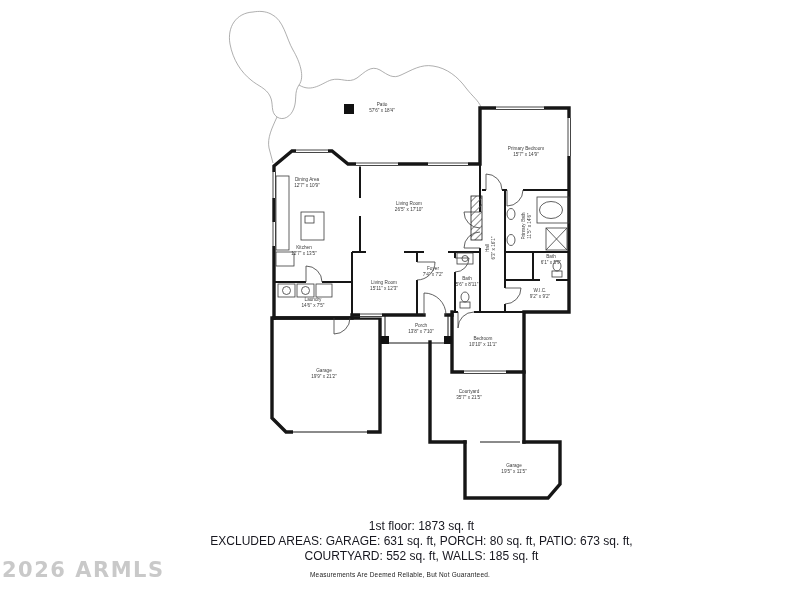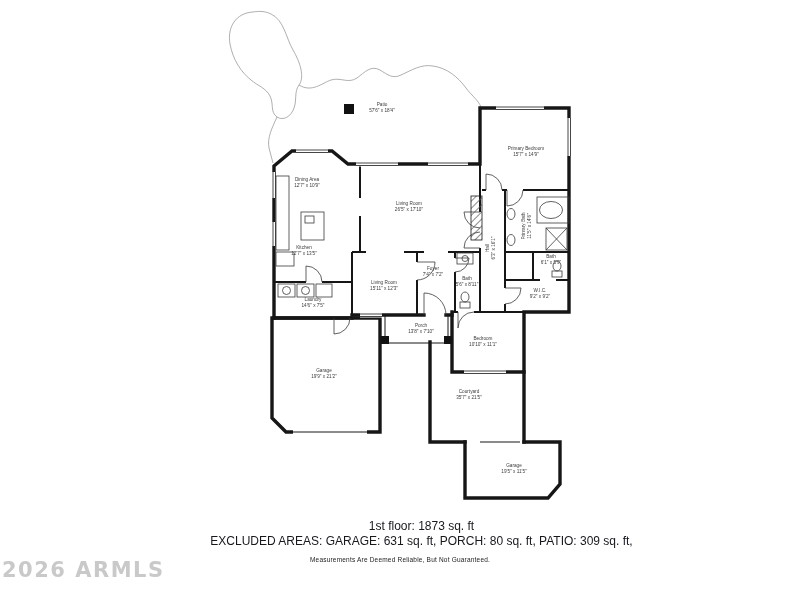--- a/index.html
+++ b/index.html
@@ -229,19 +229,20 @@
     <span class="rn">Courtyard</span>
     <span class="rd">35'7" x 21'5"</span>
   </div>
   <div class="rl" style="left:514px;top:469px">
     <span class="rn">Garage</span>
     <span class="rd">19'5" x 11'5"</span>
   </div>
 
   <div id="summary">
     <div class="s-line">1st floor: 1873 sq. ft</div>
-    <div class="s-line">EXCLUDED AREAS: GARAGE: 631 sq. ft, PORCH: 80 sq. ft, PATIO: 309 sq. ft,</div>
+    <div class="s-line">EXCLUDED AREAS: GARAGE: 631 sq. ft, PORCH: 80 sq. ft, PATIO: 673 sq. ft,</div>
+    <div class="s-line">COURTYARD: 552 sq. ft, WALLS: 185 sq. ft</div>
     <div class="s-disc">Measurements Are Deemed Reliable, But Not Guaranteed.</div>
   </div>
 
   <div id="watermark">2026 ARMLS</div>
 
 </div>
 
 </body></html>

